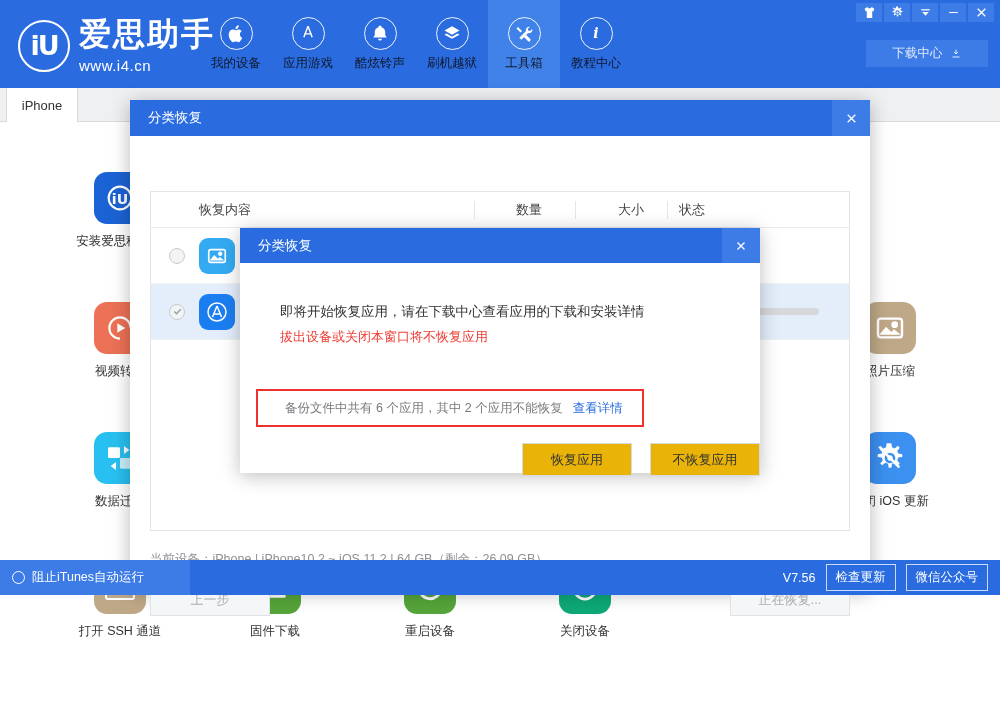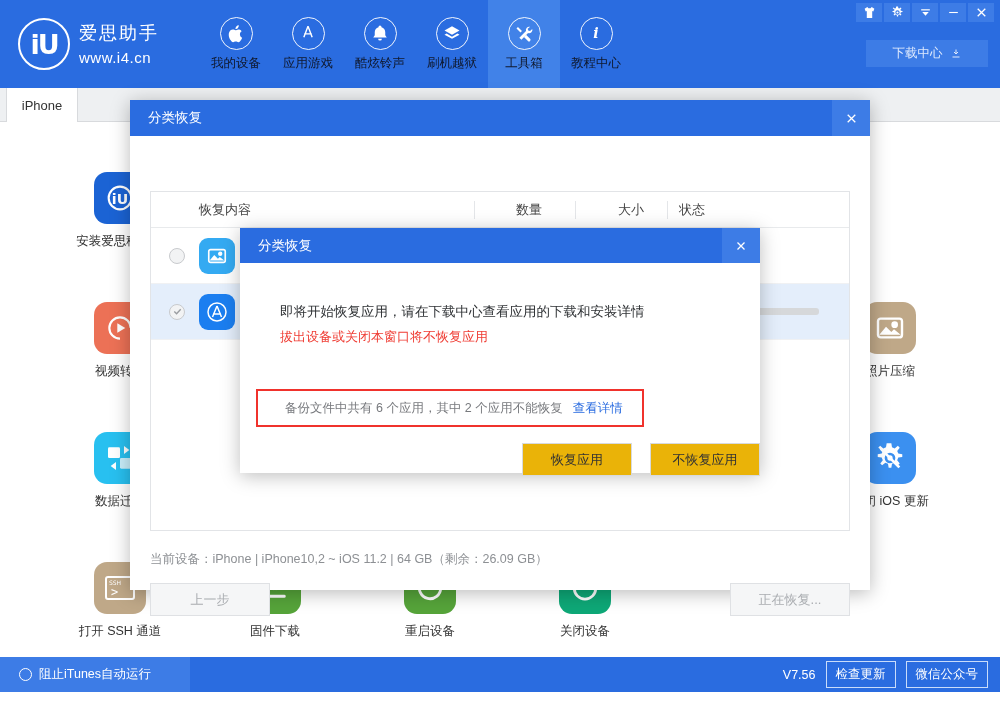--- a/index.html
+++ b/index.html
@@ -4,21 +4,21 @@
 <style>
   * { box-sizing: border-box; margin: 0; padding: 0; }
   html, body {
     width: 1000px; height: 720px;
     font-family: "Liberation Sans", "DejaVu Sans", sans-serif;
     overflow: hidden;
     background: #ffffff;
   }
   #app {
     position: relative;
-    width: 1000px; height: 692px;
+    width: 1000px; height: 595px;
     background: #ffffff;
   }
 
   
   .topbar {
     position: absolute; left: 0; top: 0;
     width: 1000px; height: 88px;
     background: #2a6ce0;
     overflow: hidden;
   }
@@ -28,21 +28,21 @@
   }
   .logo-mark {
     width: 52px; height: 52px; border-radius: 50%;
     border: 2.5px solid #ffffff;
     display: flex; align-items: center; justify-content: center;
     color: #fff; font-size: 27px; font-weight: bold;
     letter-spacing: -2px;
     font-family: "DejaVu Sans", sans-serif;
   }
   .logo-text { color: #fff; line-height: 1; }
-  .logo-cn { font-size: 18px; font-weight: normal; letter-spacing: 2px; display:block; }
+  .logo-cn { font-size: 32px; font-weight: bold; letter-spacing: 2px; display:block; }
   .logo-url { font-size: 15px; letter-spacing: 0.5px; display:block; margin-top: 8px; }
 
   .navs { position: absolute; left: 200px; top: 0; height: 88px; display: flex; }
   .nav-item {
     width: 72px; height: 88px;
     display: flex; flex-direction: column; align-items: center; justify-content: center;
     gap: 5px; cursor: pointer;
   }
   .nav-item.active { background: #4182e8; }
   .nav-ico {
@@ -98,21 +98,21 @@
   .tool-lb { font-size: 12.5px; color: #333; white-space: nowrap; }
 
   
   .statusbar {
     position: absolute; left: 0; bottom: 0; width: 1000px; height: 35px;
     background: #2a6ce0;
   }
   .sb-left {
     position: absolute; left: 0; top: 0; width: 190px; height: 35px;
     background: #3d7ce6; display: flex; align-items: center; gap: 7px;
-    padding-left: 19px; cursor: pointer;
+    padding-left: 12px; cursor: pointer;
   }
   .sb-circle { width: 13px; height: 13px; border-radius: 50%; border: 1.4px solid #fff; }
   .sb-txt { color: #fff; font-size: 12.5px; }
   .sb-right {
     position: absolute; right: 12px; top: 0; height: 35px;
     display: flex; align-items: center; gap: 10px;
   }
   .sb-ver { color: #fff; font-size: 12.5px; }
   .sb-btn {
     border: 1px solid #c9dcfa; color: #fff; font-size: 12.5px;

